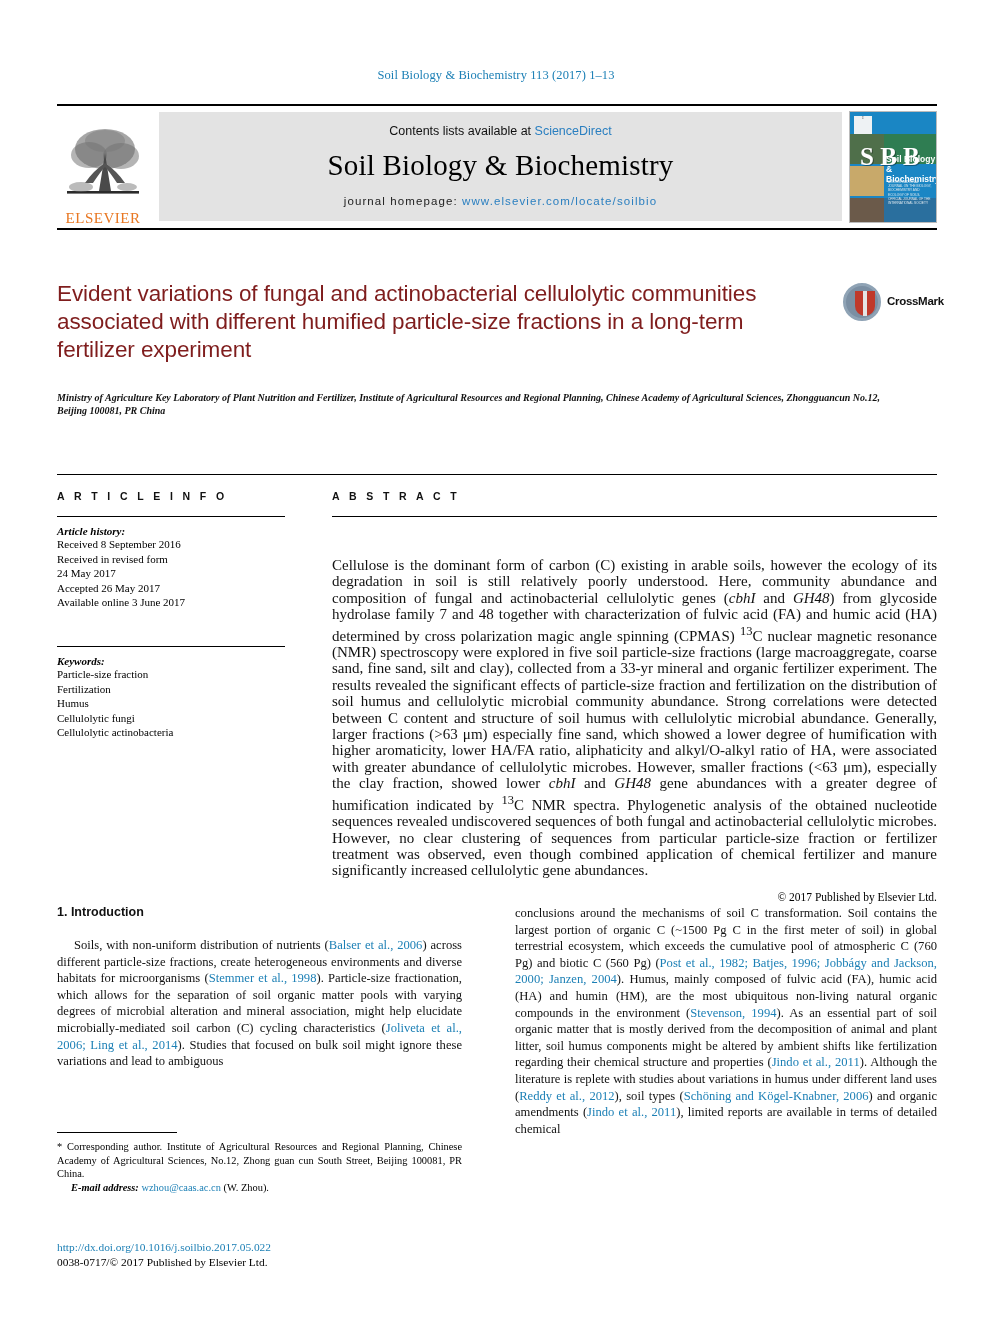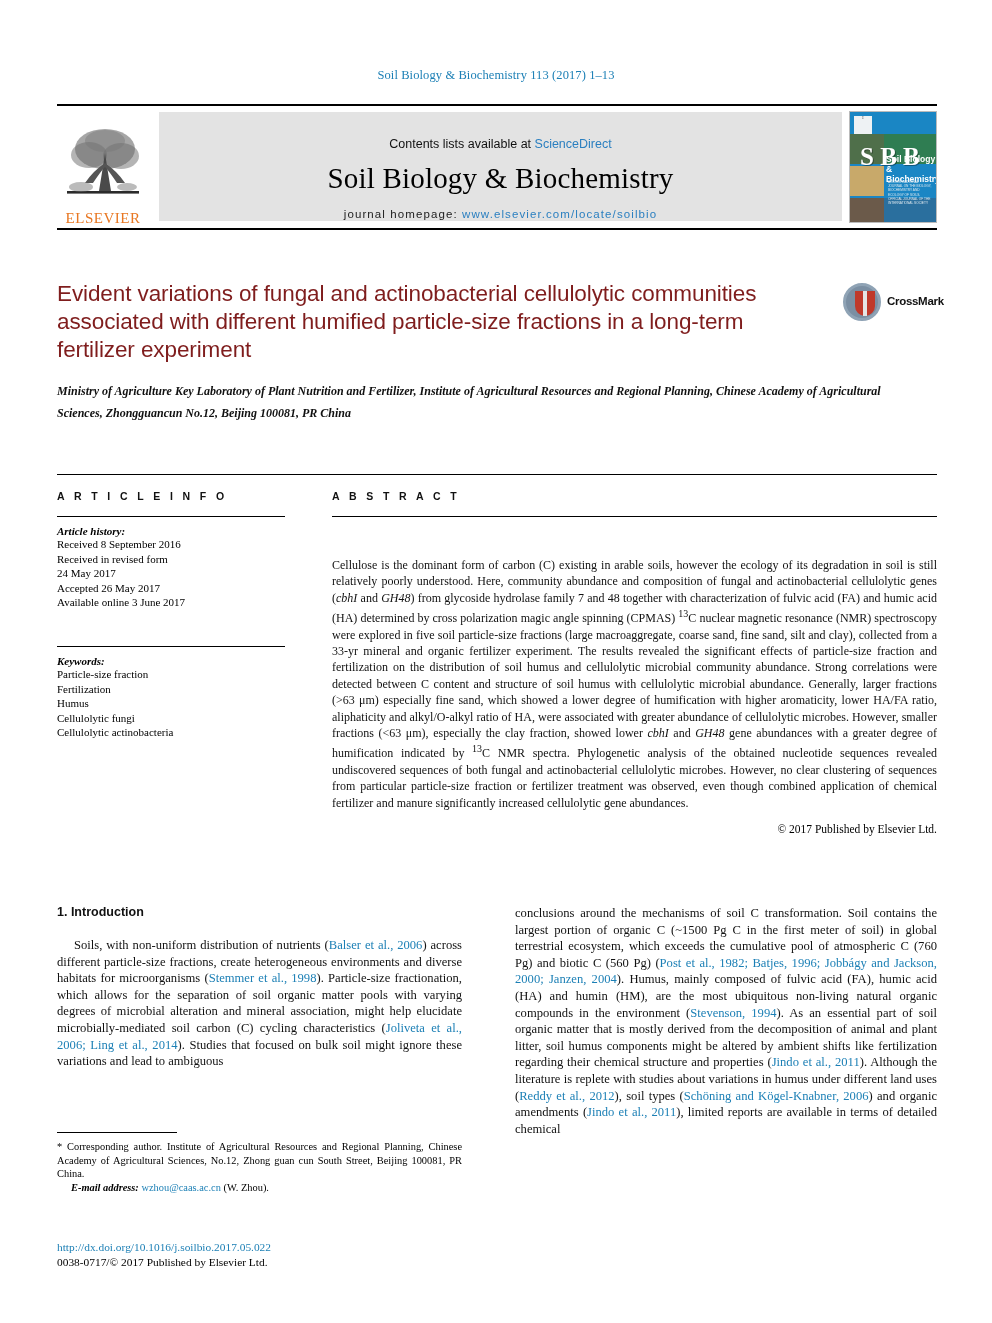--- a/index.html
+++ b/index.html
@@ -70,21 +70,21 @@
   }
   .journal-band {
     flex: 1 1 auto;
     background: #e3e3e3;
     margin: 6px 7px 7px 10px;
     position: relative;
   }
   .contents-line {
     text-align: center;
     font-size: 12.5px;
-    padding-top: 25px;
+    padding-top: 12px;
     font-family: "Liberation Sans", sans-serif;
     color: #111;
   }
   .contents-line .sd { color: #2a7fc0; }
   .journal-title {
     text-align: center;
     font-family: "Liberation Serif", serif;
     font-size: 29px;
     margin-top: 11px;
     letter-spacing: .2px;
@@ -202,23 +202,23 @@
     font-family: "Liberation Serif", serif;
     font-size: 16.5px;
     margin-top: 16px;
     color: #111;
   }
   .authors sup { color:#1b7fb5; font-size: 10px; }
   .affil {
     font-family: "Liberation Serif", serif;
     font-style: italic;
     font-weight: bold;
-    font-size: 12px;
-    line-height: 22px;
-    margin-top: 16px;
+    font-size: 10px;
+    line-height: 13px;
+    margin-top: 27px;
     width: 830px;
     color: #111;
   }
 
   
   .rule-top {
     position: absolute;
     left: 57px;
     top: 474px;
     width: 880px;
@@ -255,21 +255,21 @@
     font-size: 11px;
   }
   .info-line {
     font-family: "Liberation Serif", serif;
     font-size: 11px;
     line-height: 14.6px;
   }
   .info-gap { height: 22px; }
   .abs-body {
     font-family: "Liberation Serif", serif;
-    font-size: 12px;
+    font-size: 15px;
     line-height: 16.4px;
     text-align: justify;
     color: #111;
     margin-top: 40px;
   }
   .abs-body i { font-style: italic; }
   .copyright {
     text-align: right;
     font-family: "Liberation Serif", serif;
     font-size: 11.5px;

